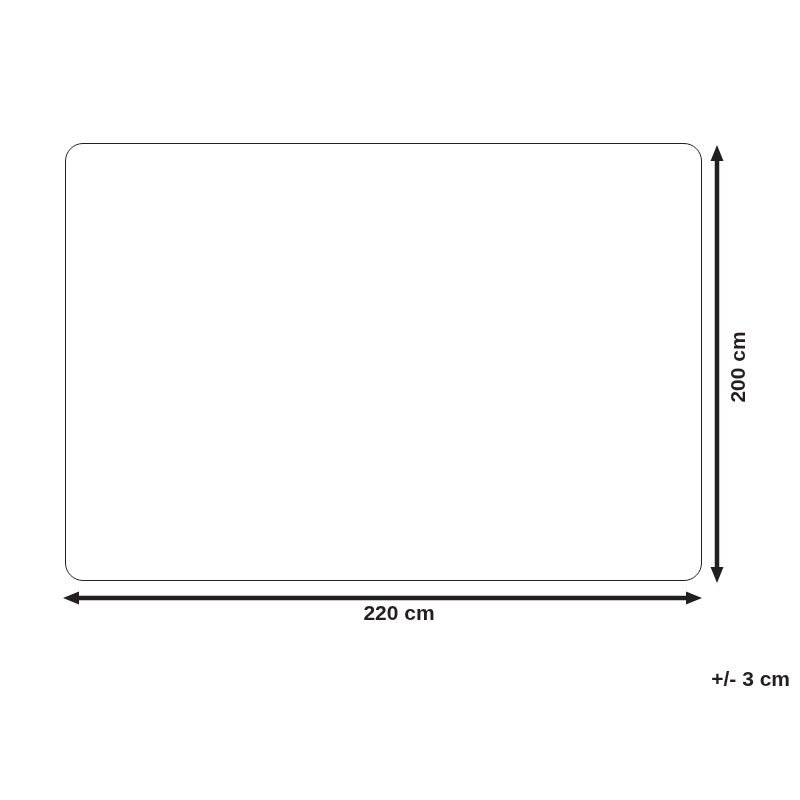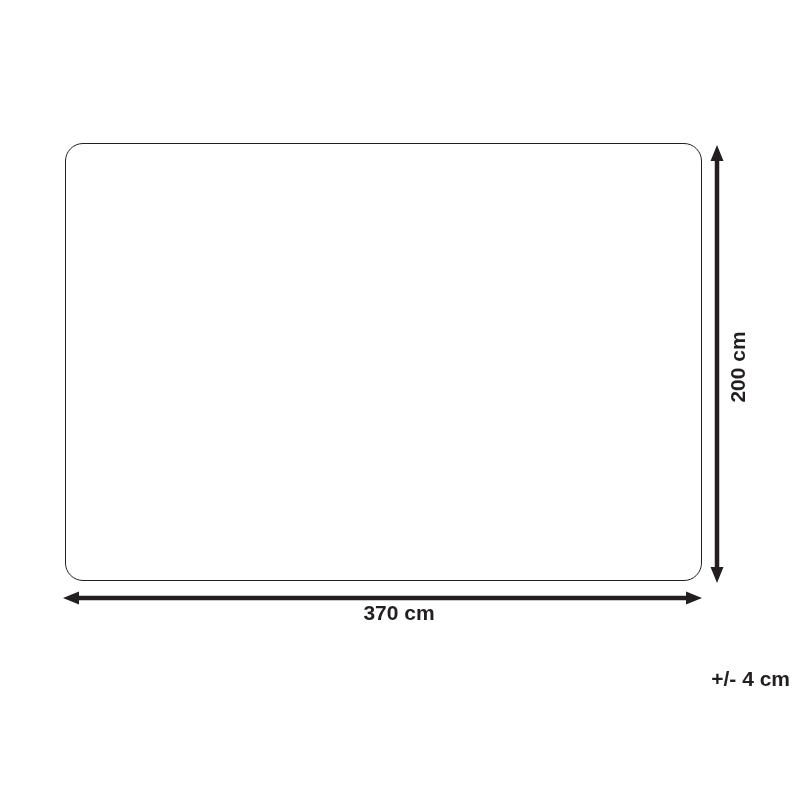--- a/index.html
+++ b/index.html
@@ -73,17 +73,17 @@
 
     <g stroke="#231f20" fill="#231f20">
       <line x1="76" y1="598" x2="689" y2="598" stroke-width="4.5"></line>
       <polygon points="63,598 79,591.5 79,604.5" stroke="none"></polygon>
       <polygon points="702,598 686,591.5 686,604.5" stroke="none"></polygon>
     </g>
   </svg>
 
   <div class="dim-label dim-label-height">200 cm</div>
 
-  <div class="dim-label dim-label-width">370 cm</div>
+  <div class="dim-label dim-label-width">220 cm</div>
 
-  <div class="dim-label dim-label-tolerance">+/- 4 cm</div>
+  <div class="dim-label dim-label-tolerance">+/- 3 cm</div>
 
 </div>
 
 </body></html>

